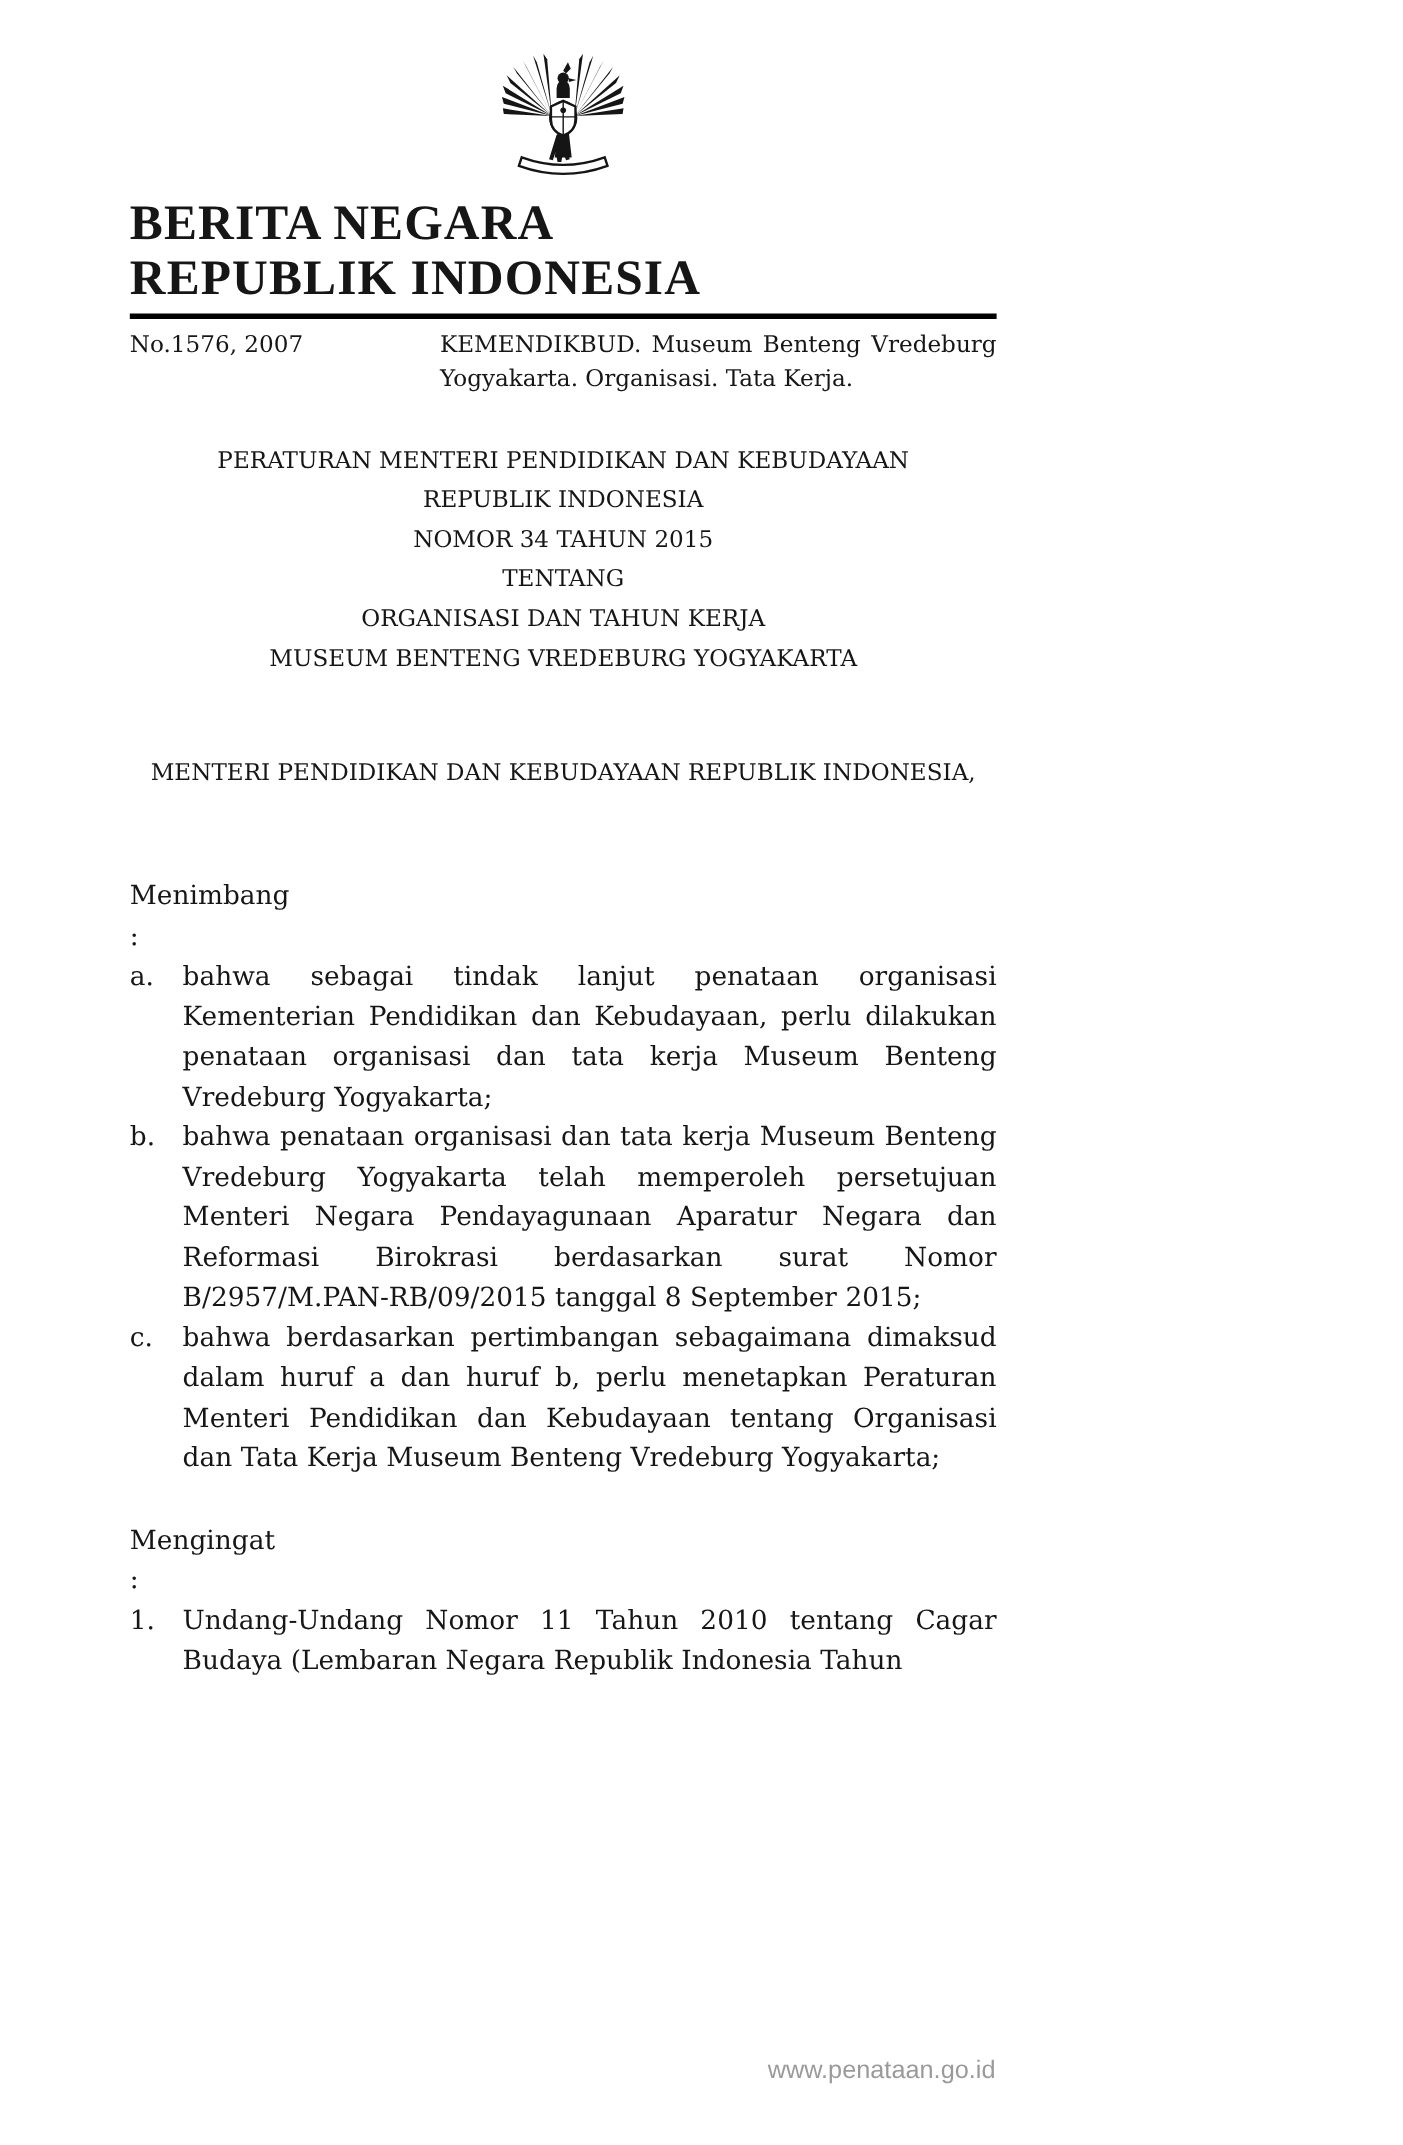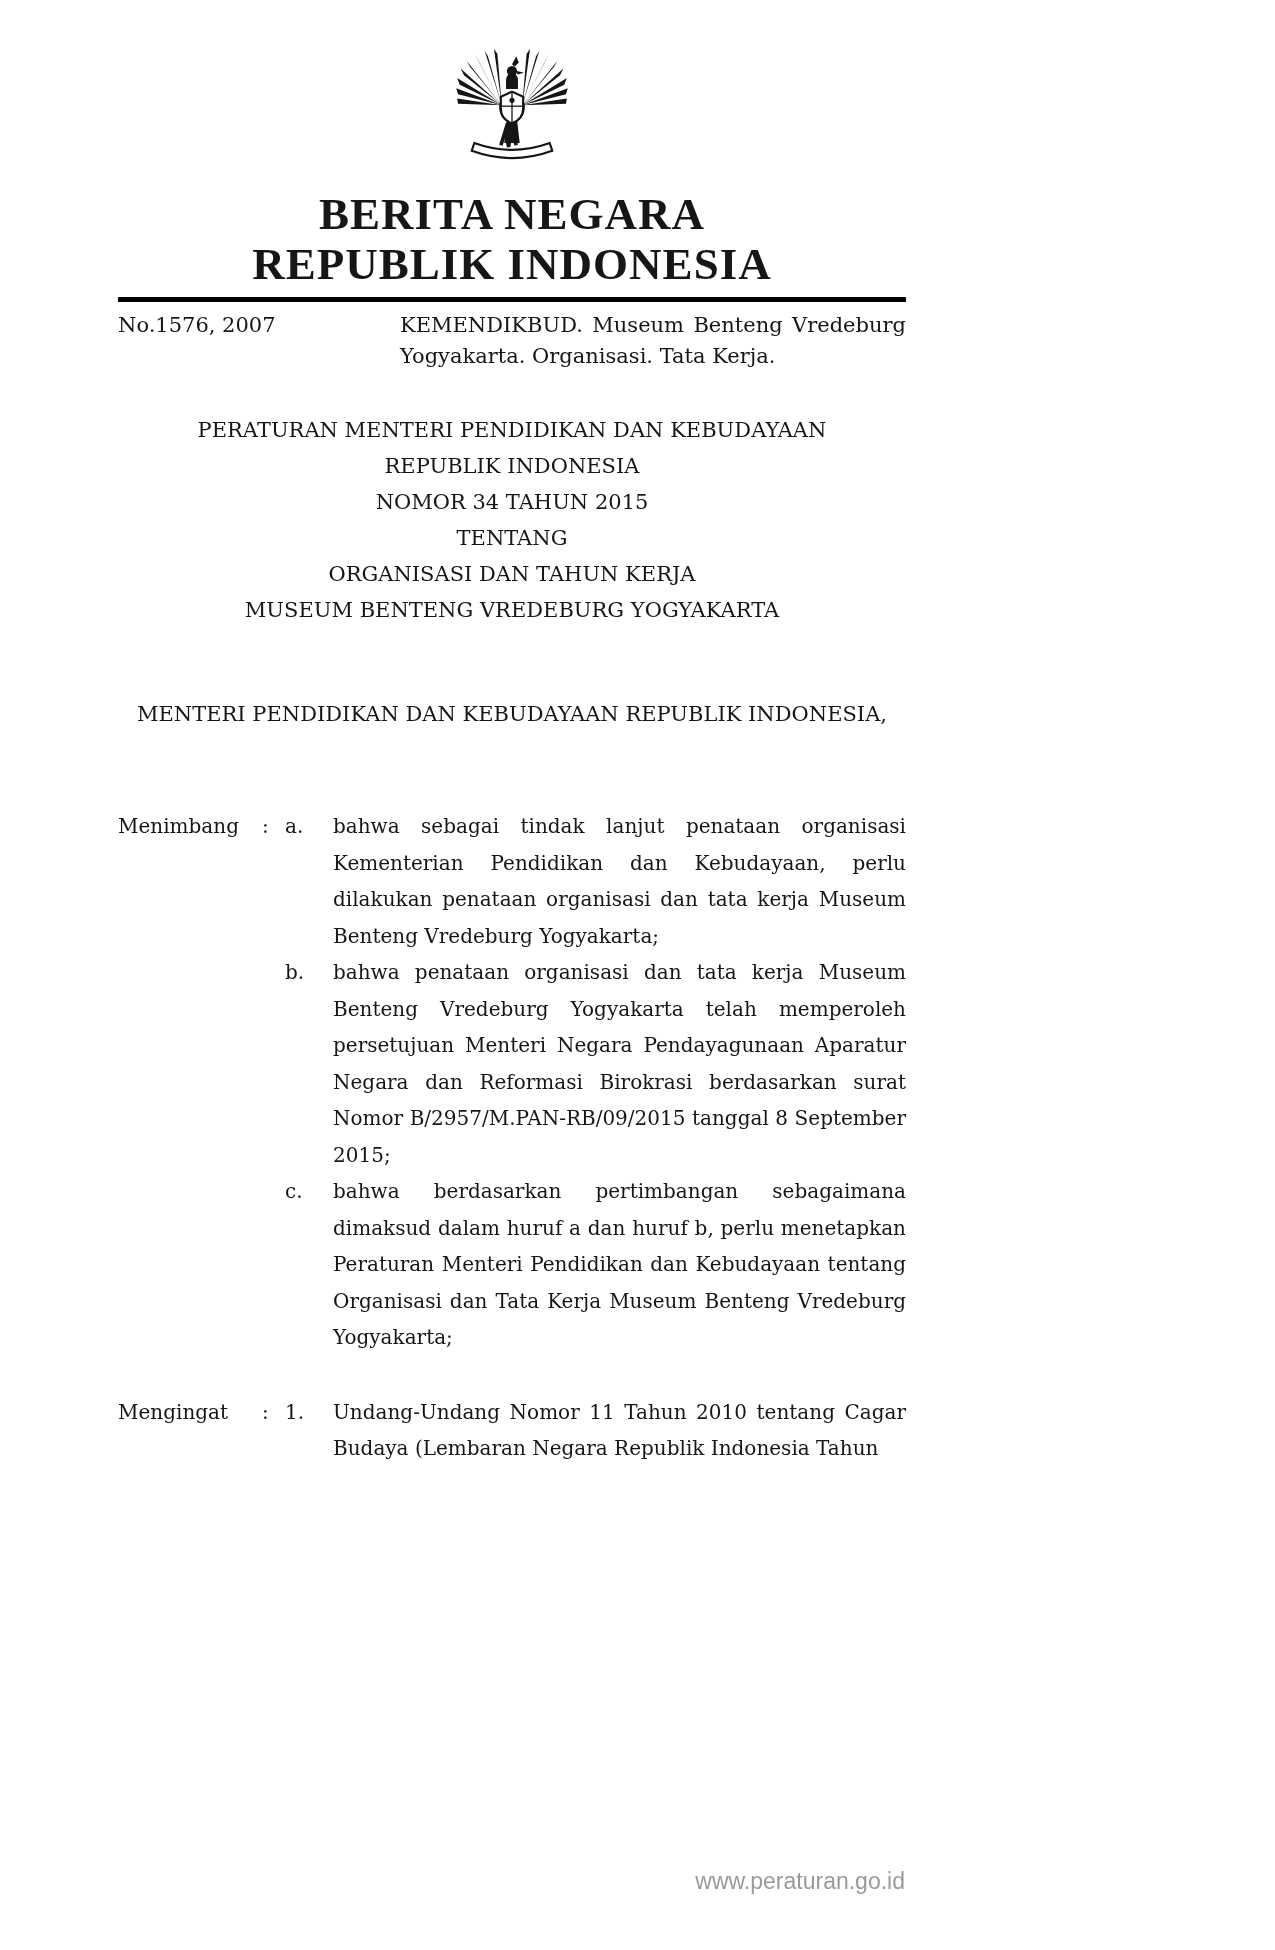--- a/index.html
+++ b/index.html
@@ -10,40 +10,40 @@
     overflow: hidden;
     font-family: "DejaVu Serif", "Liberation Serif", serif;
     color: #161616;
   }
   .content { position: absolute; left: 118px; top: 0; width: 788px; }
 
   .emblem-wrap { text-align: center; padding-top: 40px; }
   .emblem-wrap svg { display: inline-block; }
 
   .masthead-title {
-    margin-top: 16px;
-    text-align: center;
+    margin-top: 4px;
+    text-align: left;
     font-family: "Liberation Serif", serif;
     font-weight: bold;
     font-size: 45px;
     line-height: 50px;
     letter-spacing: 1px;
   }
 
   .rule { border: 0; border-top: 5px solid #000; margin: 8px 0 0 0; }
 
   .mast-row { display: flex; margin-top: 8px; font-size: 21px; line-height: 31px; }
   .mast-num { width: 282px; flex: none; }
   .mast-subject { flex: 1; text-align: justify; }
 
   .title-block { margin-top: 40px; text-align: center; font-size: 21px; line-height: 36px; }
   .gap1 { height: 34px; }
 
   .body-section { margin-top: 76px; }
-  .clause { display: flex; font-size: 20px; line-height: 36.5px; }
+  .clause { display: flex; font-size: 24px; line-height: 36.5px; flex-direction: column; }
   .clause + .clause { margin-top: 38px; }
   .clause-label { width: 144px; flex: none; }
   .clause-colon { width: 23px; flex: none; }
   .clause-items { flex: 1; }
   .item { display: flex; }
   .item-marker { width: 48px; flex: none; }
   .item-text { flex: 1; text-align: justify; }
 
   .footer {
     position: absolute;
@@ -144,13 +144,13 @@
         <div class="item">
           <div class="item-marker">1.</div>
           <div class="item-text">Undang-Undang Nomor 11 Tahun 2010 tentang Cagar Budaya (Lembaran Negara Republik Indonesia Tahun</div>
         </div>
       </div>
     </div>
 
   </div>
 </div>
 
-<div class="footer">www.peraturan.go.id</div>
+<div class="footer">www.penataan.go.id</div>
 
 </body></html>

